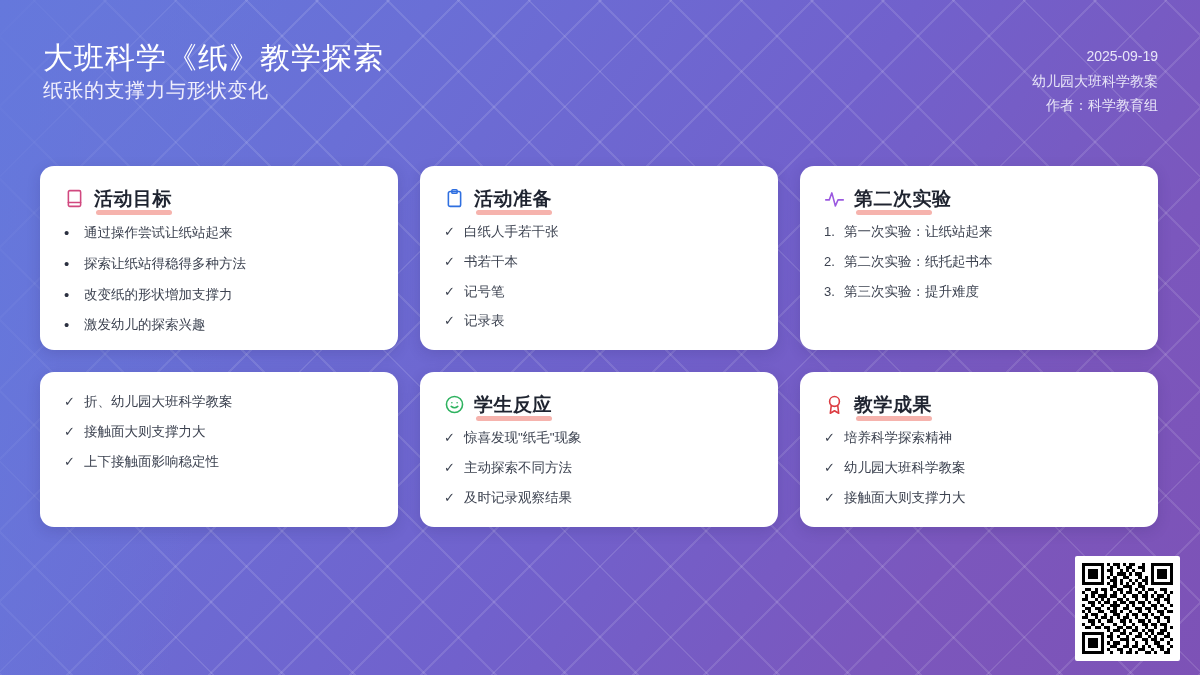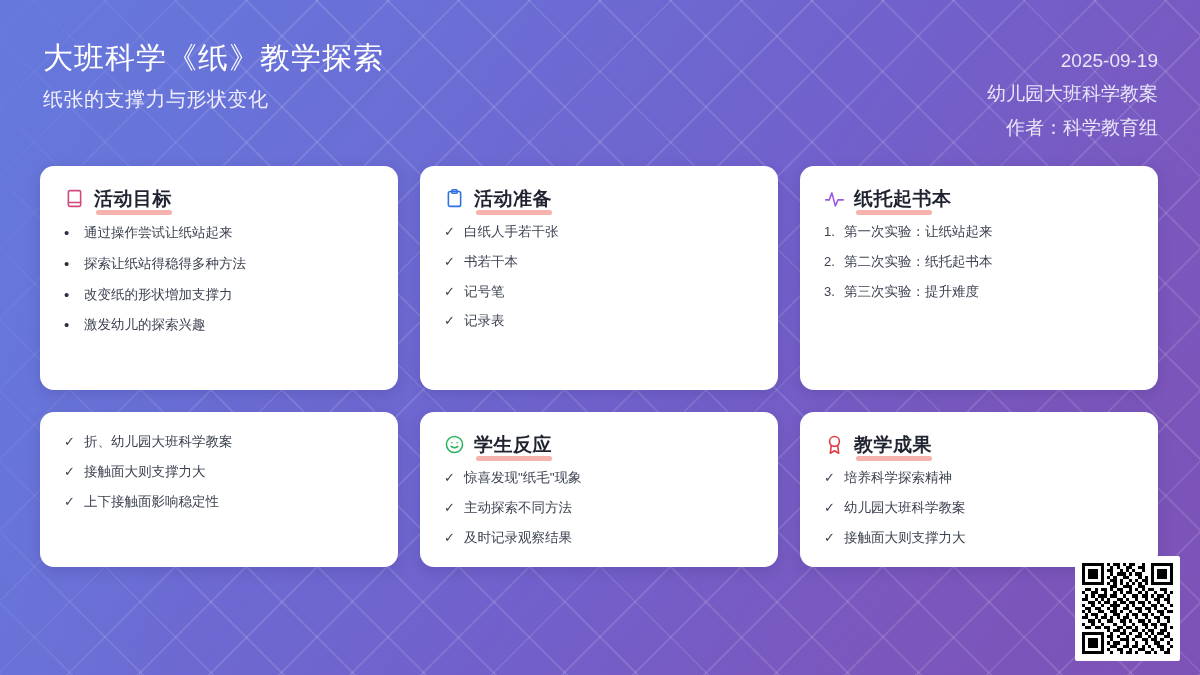--- a/index.html
+++ b/index.html
@@ -62,27 +62,26 @@
     font-weight: 400;
     letter-spacing: 1px;
     line-height: 1.3;
     white-space: nowrap;
   }
   .slide-subtitle {
     color: #f0eefc;
     font-size: 20px;
     font-weight: 400;
     letter-spacing: 0.5px;
-    margin-top: 9px;
     white-space: nowrap;
   }
   .header-right {
     text-align: right;
     color: #e8e5f8;
-    font-size: 19px;
+    font-size: 14px;
     line-height: 1.75;
     padding-top: 6px;
   }
   .header-right div { white-space: nowrap; }
 
   
   .grid {
     position: absolute;
     left: 40px;
     top: 166px;
@@ -91,21 +90,21 @@
     flex-wrap: wrap;
     gap: 22px;
   }
   .card {
     width: 358px;
     background: #ffffff;
     border-radius: 14px;
     padding: 22px 24px 20px 24px;
     box-shadow: 0 4px 14px rgba(40, 30, 90, 0.16);
   }
-  .card.row1 { height: 224px; }
+  .card.row1 { height: 184px; }
   .card.row2 { height: 155px; }
 
   .card-head {
     display: flex;
     align-items: center;
     gap: 9px;
     margin-bottom: 14px;
   }
   .card-icon {
     width: 21px;
@@ -255,21 +254,21 @@
         </ul>
       </div>
       <div class="card row1">
         <div class="card-head">
           <span class="card-icon">
             <svg viewBox="0 0 24 24" width="22" height="22">
               <polyline points="2,13 6,13 9,5 13,20 16,13 22,13" stroke="#9b59e0" stroke-width="1.8" fill="none" stroke-linecap="round" stroke-linejoin="round"></polyline>
             </svg>
           </span>
           <div class="card-title-wrap">
-            <div class="card-title">纸托起书本</div>
+            <div class="card-title">第二次实验</div>
             <div class="title-underline" style="width: 76px;"></div>
           </div>
         </div>
         <ul class="card-list">
           <li>
             <span class="marker">1.</span>
             <span>第一次实验：让纸站起来</span>
           </li>
           <li>
             <span class="marker">2.</span>

